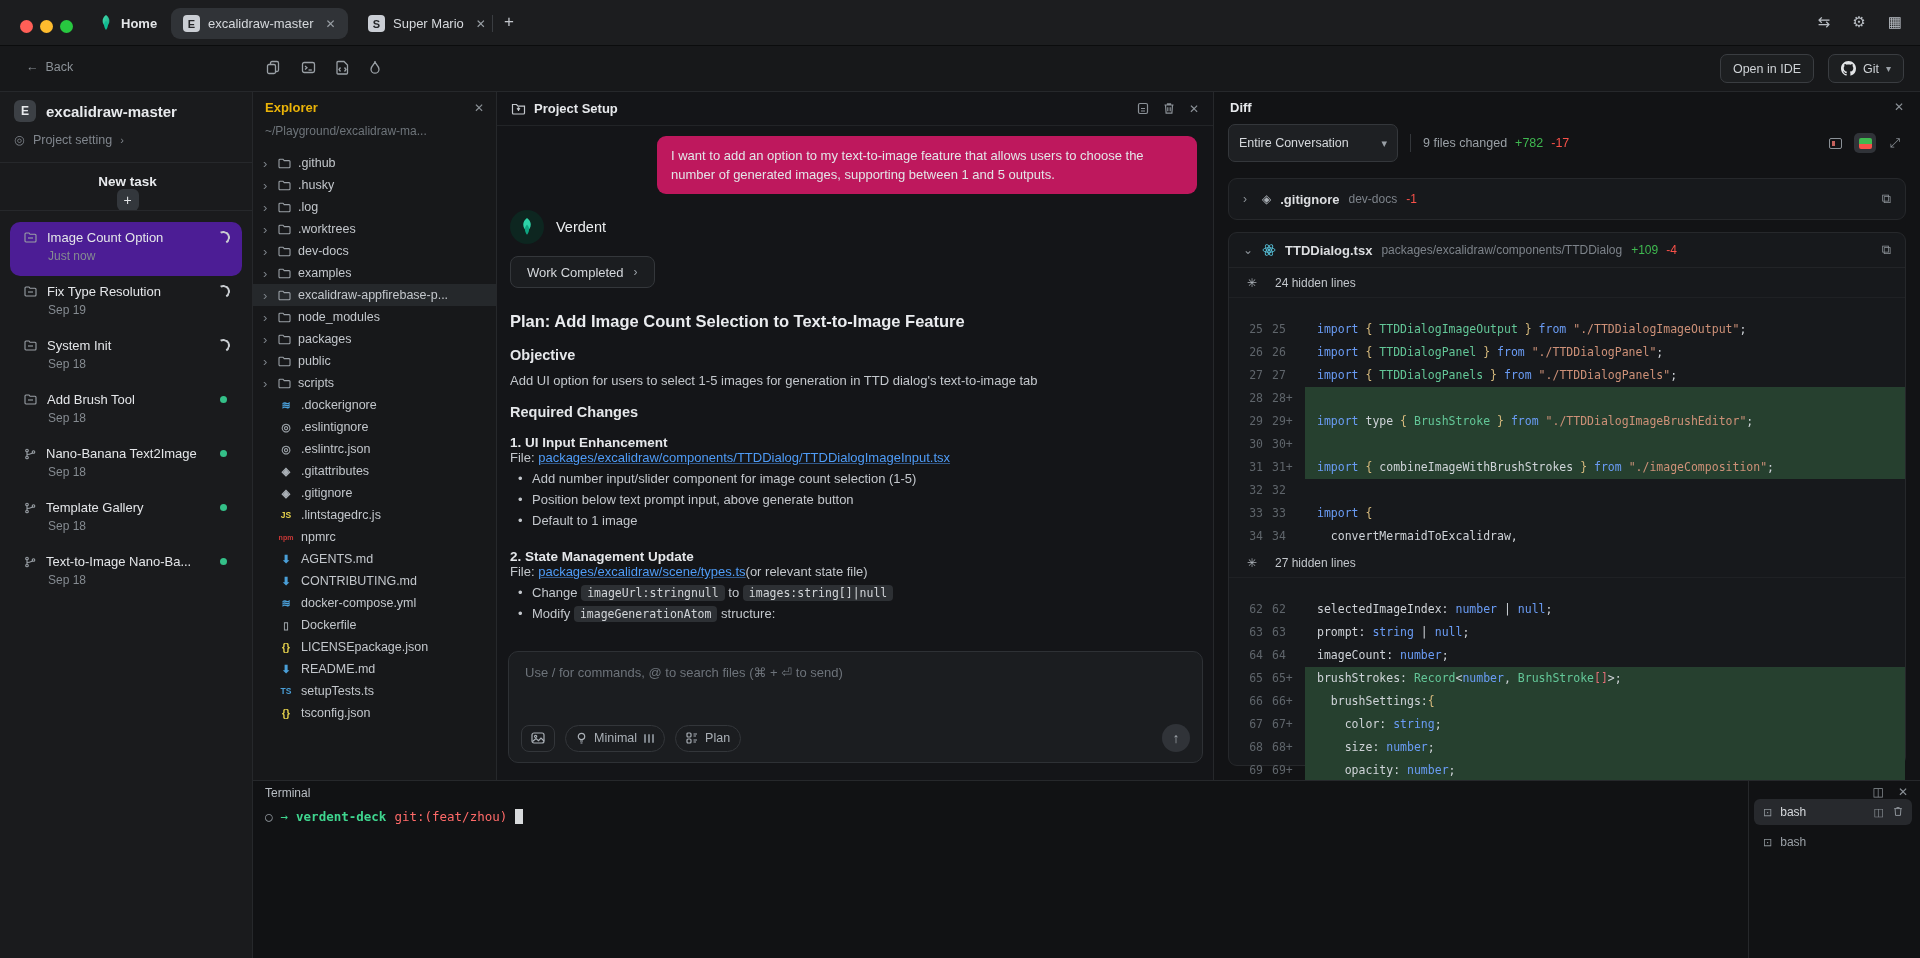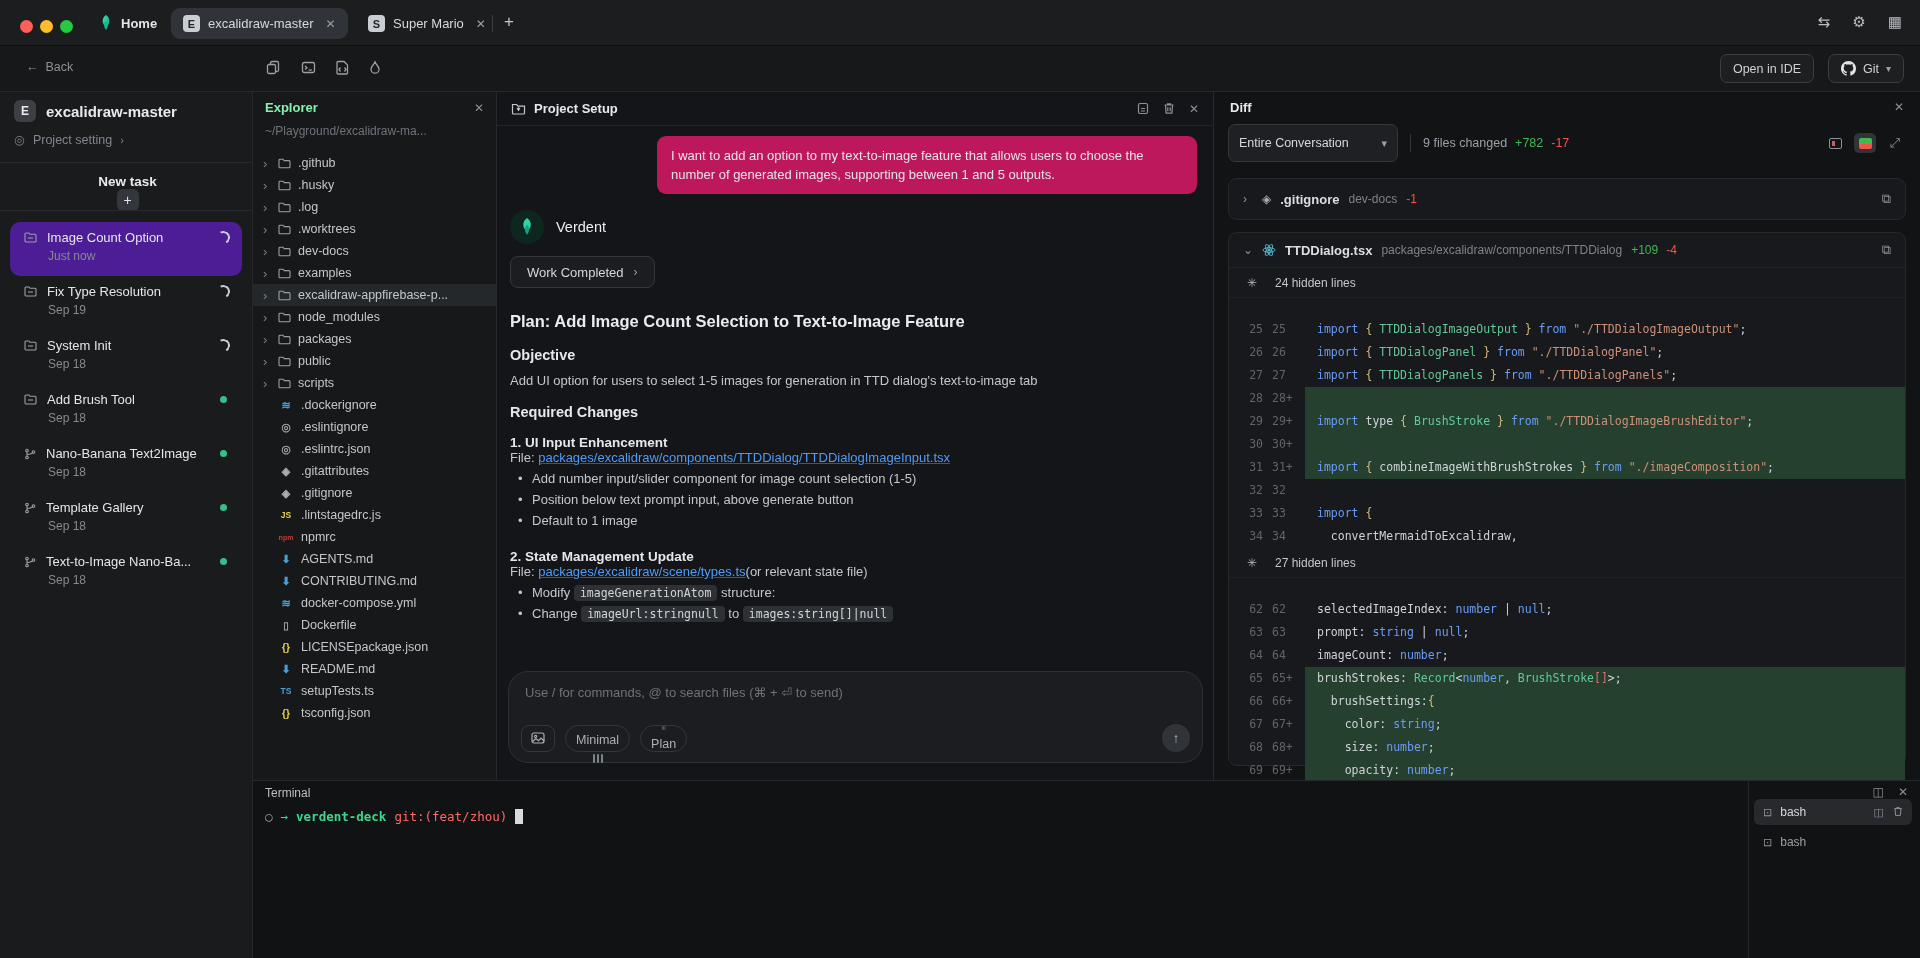--- a/index.html
+++ b/index.html
@@ -48,21 +48,21 @@
   .task { position:relative; height:54px; border-radius:10px; padding:8px 12px 0 14px; }
   .task.active { background:#4c1d95; }
   .task-row1 { display:flex; align-items:center; gap:10px; }
   .task-title { font-size:13px; color:#e4e6e9; white-space:nowrap; overflow:hidden; flex:1; }
   .task-date { font-size:12px; color:#858b91; margin:4px 0 0 24px; }
   .spin { width:13px; height:13px; border-radius:50%; border:2px solid #c8ccd0; border-left-color:transparent; border-bottom-color:transparent; transform:rotate(15deg); flex:none; }
   .dot { width:7px; height:7px; border-radius:50%; background:#34c088; flex:none; margin-right:3px; }
 
   
   .exp-head { position:absolute; left:12px; right:12px; top:8px; display:flex; justify-content:space-between; align-items:center; }
-  .exp-title { font-size:13px; font-weight:bold; color:#86efac; }
+  .exp-title { font-size:13px; font-weight:bold; color:#eab308; }
   .exp-close { color:#8b9197; font-size:12px; }
   .exp-path { position:absolute; left:12px; top:32px; font-size:12px; color:#6e747a; }
   .tree { position:absolute; left:0; right:0; top:60px; }
   .trow { height:22px; display:flex; align-items:center; gap:7px; padding-left:10px; font-size:12.5px; color:#c3c7cc; white-space:nowrap; }
   .trow.hl { background:#25282b; }
   .trow .chev { color:#7d838a; font-size:13px; width:8px; }
   .trow.file { padding-left:25px; }
   .fic { width:16px; display:inline-flex; justify-content:center; font-weight:bold; flex:none; }
 
   
@@ -79,25 +79,25 @@
   .plan-title { margin-top:24px; font-size:16.5px; font-weight:bold; color:#e9ebee; }
   .h2 { margin-top:16px; font-size:14.5px; font-weight:bold; color:#e5e7ea; }
   .h3 { margin-top:15px; font-size:13.5px; font-weight:bold; color:#e5e7ea; }
   .body-line { margin-top:10px; font-size:13px; color:#c3c7cc; }
   .file-line { margin-top:0; font-size:13px; color:#c3c7cc; }
   .file-line a { color:#4f9cf7; text-decoration:underline; text-decoration-color:rgba(79,156,247,.5); }
   .bullets { margin-top:6px; list-style:none; }
   .bullets li { height:21px; font-size:13px; color:#c3c7cc; padding-left:22px; position:relative; }
   .bullets li::before { content:"•"; position:absolute; left:8px; color:#c3c7cc; }
   .chip { font-family:"DejaVu Sans Mono",monospace; font-size:11.5px; background:#2d3034; color:#d2d5d9; padding:1px 6px; border-radius:4px; }
-  .composer { position:absolute; left:11px; right:10px; bottom:17px; height:92px; background:#1b1d20; border:1px solid #2e3135; border-radius:20px; }
+  .composer { position:absolute; left:11px; right:10px; bottom:17px; height:112px; background:#1b1d20; border:1px solid #2e3135; border-radius:10px; }
   .placeholder { position:absolute; left:16px; top:13px; font-size:13px; color:#6d737a; }
   .composer-bar { position:absolute; left:12px; right:12px; bottom:10px; height:28px; display:flex; align-items:center; gap:10px; }
   .c-btn { height:27px; border:1px solid #33363a; border-radius:8px; display:flex; align-items:center; gap:7px; padding:0 10px; color:#aab0b6; font-size:12.5px; }
-  .c-btn.round { border-radius:14px;flex-direction:column; }
+  .c-btn.round { border-radius:14px; }
   .bars { display:inline-flex; gap:2px; }
   .bars i { width:2px; height:9px; background:#7d838a; border-radius:1px; }
   .send { margin-left:auto; width:28px; height:28px; border-radius:50%; background:#303338; color:#a6acb2; display:flex; align-items:center; justify-content:center; font-size:14px; }
 
   
   .diff-title { position:absolute; left:16px; top:8px; font-size:13px; font-weight:bold; color:#e6e8eb; }
   .diff-close { position:absolute; right:16px; top:8px; color:#8b9197; font-size:12px; }
   .diff-controls { position:absolute; left:14px; right:14px; top:36px; height:30px; display:flex; align-items:center; gap:12px; }
   .scope-select { width:170px; height:38px; background:#1e2023; border:1px solid #34373b; border-radius:7px; display:flex; align-items:center; justify-content:space-between; padding:0 10px; font-size:12.5px; color:#d5d8dc; }
   .scope-select .chev { color:#9aa0a6; font-size:11px; }
@@ -571,22 +571,22 @@
           <div class="h3">1. UI Input Enhancement</div>
           <div class="file-line"><span>File: </span><a>packages/excalidraw/components/TTDDialog/TTDDialogImageInput.tsx</a><span></span></div>
           <ul class="bullets">
             <li><span>Add number input/slider component for image count selection (1-5)</span></li>
             <li><span>Position below text prompt input, above generate button</span></li>
             <li><span>Default to 1 image</span></li>
           </ul>
           <div class="h3">2. State Management Update</div>
           <div class="file-line"><span>File: </span><a>packages/excalidraw/scene/types.ts</a><span>(or relevant state file)</span></div>
           <ul class="bullets">
+            <li><span>Change </span><span class="chip">imageUrl:stringnull</span><span> to </span><span class="chip">images:string[]|null</span></li>
             <li><span>Modify </span><span class="chip">imageGenerationAtom</span><span> structure:</span></li>
-            <li><span>Change </span><span class="chip">imageUrl:stringnull</span><span> to </span><span class="chip">images:string[]|null</span></li>
           </ul>
         </div>
     </div>
 
     <div class="composer">
       <div class="placeholder">Use / for commands, @ to search files (⌘ + ⏎  to send)</div>
       <div class="composer-bar">
         <div class="c-btn" style="width:34px;justify-content:center;padding:0;">
           <svg width="14" height="12" viewBox="0 0 14 12" fill="none" stroke="#aab0b6" stroke-width="1.2">
               <rect x="1" y="1" width="12" height="10" rx="2"></rect>

